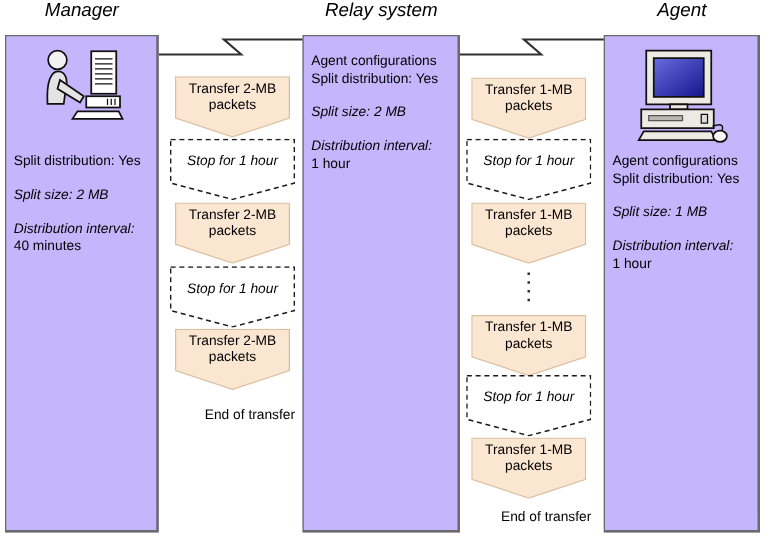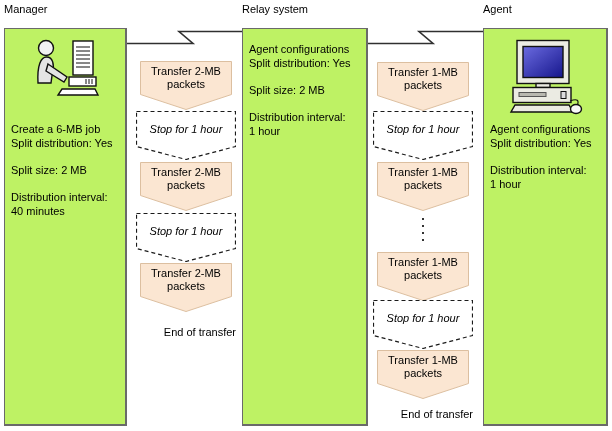--- a/index.html
+++ b/index.html
@@ -1,30 +1,30 @@
 <!DOCTYPE html>
 <html><head>
 <meta charset="utf-8">
 <style>
   html,body{margin:0;padding:0;background:#ffffff;}
   .canvas{
     position:relative;width:612px;height:431px;background:#ffffff;overflow:hidden;
     font-family:"Liberation Sans",sans-serif;color:#000;
   }
   .node-title{
-    position:absolute;top:2px;font-size:11px;line-height:14px;text-align:left;
+    position:absolute;top:2px;font-size:15px;line-height:14px;text-align:center;font-style:italic;
   }
   .node{
-    position:absolute;top:28px;height:395px;background:#bef264;
+    position:absolute;top:28px;height:395px;background:#c4b5fd;
     border:1px solid #6A6A6A;border-right-width:2px;border-bottom-width:2px;
   }
   .node-icon{position:absolute;left:50%;transform:translateX(-50%);}
   .nlines{position:absolute;left:6px;right:2px;font-size:11px;line-height:14px;}
   .ln{white-space:nowrap;}
-  .gap{margin-top:13px;}
+  .gap{margin-top:13px;font-style:italic;}
   .connector{position:absolute;}
   .connector polyline{fill:none;stroke:#303030;stroke-width:1.6;}
   .step{position:absolute;width:92px;height:49px;}
   .step.stop{width:100px;font-style:italic;}
   .step svg{position:absolute;left:0;top:0;}
   .p-transfer{fill:#FBE6D2;stroke:#DCBFA0;stroke-width:1;}
   .p-stop{fill:#FFFFFF;stroke:#1a1a1a;stroke-width:1.2;stroke-dasharray:4 3;}
   .step-label{
     position:absolute;left:0;right:0;top:0;height:34px;
     display:flex;align-items:center;justify-content:center;
@@ -59,21 +59,20 @@
       <circle cx="17" cy="11" r="7.5" fill="#f2f2f2" class="icon-stroke"></circle>
       <path d="M9,46 C8,28 12,20 17.5,20 C24,20 25.5,28 23.5,35 L22,46 Z" fill="#e4e4e4" class="icon-stroke"></path>
       <path d="M19,27 L38,40 L35,45 L17,34 Z" fill="#e4e4e4" class="icon-stroke"></path>
       <rect x="44" y="4" width="20" height="34" fill="#ffffff" class="icon-stroke"></rect>
       <path d="M47,10 H61 M47,14 H61 M47,18 H61 M47,22 H61 M47,26 H61 M47,30 H61" stroke="#111" stroke-width="1"></path>
       <rect x="40" y="40" width="27" height="9" fill="#ffffff" class="icon-stroke"></rect>
       <path d="M57,42 V47 M60,42 V47 M63,42 V47" stroke="#111" stroke-width="1"></path>
       <path d="M33,52 L66,52 L69,58 L29,58 Z" fill="#ffffff" class="icon-stroke"></path>
     </svg>
     <div class="nlines" style="top:93px;">
-      <div class="ln">Create a 6-MB job</div>
       <div class="ln">Split distribution: Yes</div>
       <div class="ln gap">Split size: 2 MB</div>
       <div class="ln gap">Distribution interval:</div>
       <div class="ln">40 minutes</div>
     </div>
   </div>
 
   <div class="node" style="left:242px;width:123px;">
     <div class="nlines" style="top:13px;">
       <div class="ln">Agent configurations</div>
@@ -98,20 +97,21 @@
       <rect x="7" y="48.5" width="58" height="15" fill="#EBEBE3" class="icon-stroke"></rect>
       <rect x="13" y="53.5" width="27" height="4" fill="#b8b8b0" stroke="#555" stroke-width="1"></rect>
       <rect x="55" y="52.5" width="5" height="7" fill="#dddddd" stroke="#111" stroke-width="1"></rect>
       <path d="M9,66 L63,66 L67,73 L5,73 Z" fill="#EBEBE3" class="icon-stroke"></path>
       <path d="M64,62 Q75,58 71,67" fill="none" stroke="#111" stroke-width="1.2"></path>
       <ellipse cx="70" cy="70" rx="5.5" ry="4.5" fill="#f8f8f8" class="icon-stroke"></ellipse>
     </svg>
     <div class="nlines" style="top:93px;">
       <div class="ln">Agent configurations</div>
       <div class="ln">Split distribution: Yes</div>
+      <div class="ln gap">Split size: 1 MB</div>
       <div class="ln gap">Distribution interval:</div>
       <div class="ln">1 hour</div>
     </div>
   </div>
 
   <div class="step" style="left:140px;top:61px;">
     <svg width="92" height="49" viewBox="0 0 92 49">
       <path class="p-transfer" d="M0.5,0.5 H91.5 V33.5 L46,48.5 L0.5,33.5 Z"></path>
       </svg>
     <div class="step-label">Transfer 2-MB packets</div>

